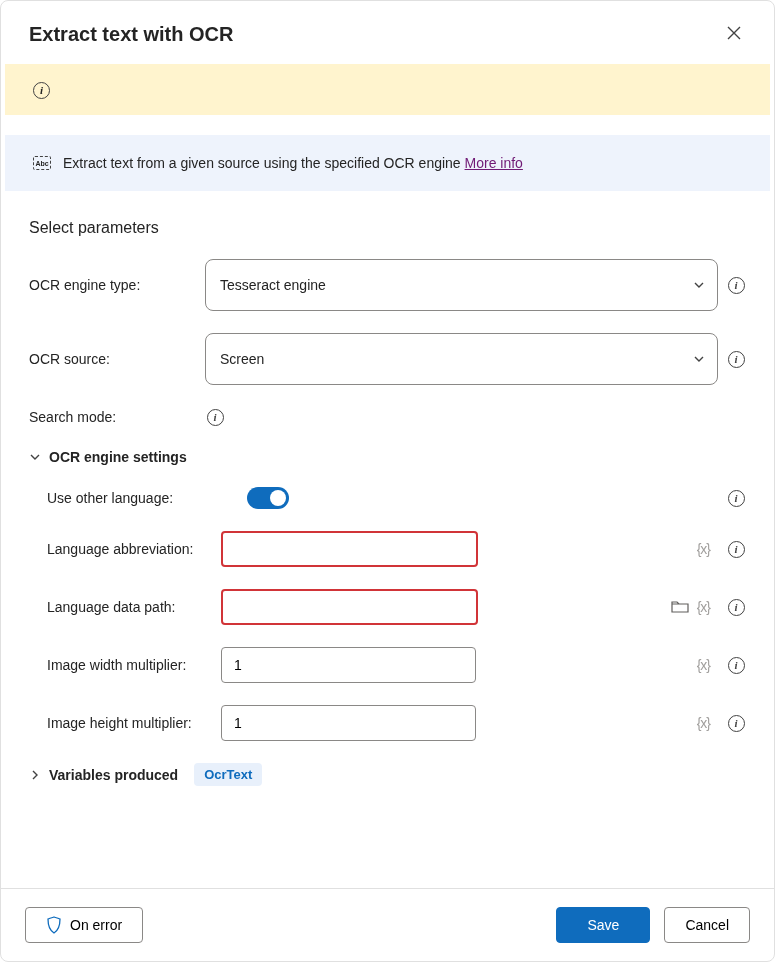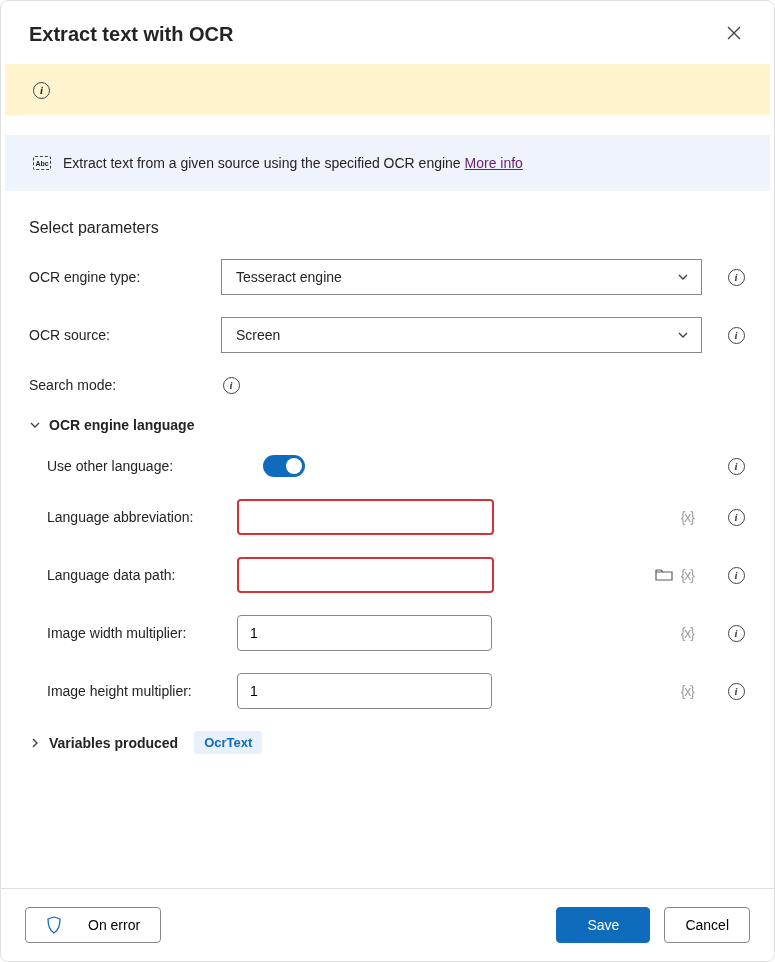--- a/index.html
+++ b/index.html
@@ -72,35 +72,35 @@
   }
   .section-title {
     font-size: 16px;
     font-weight: 400;
     margin: 28px 0 22px 0;
   }
   .form-row {
     display: flex;
     align-items: center;
     margin-bottom: 22px;
-    gap: 24px;
+    gap: 8px;
   }
   .form-label {
     width: 168px;
     flex-shrink: 0;
   }
   .select-wrapper {
     flex: 1;
     position: relative;
   }
   .select-ctl {
     width: 100%;
-    height: 36px;
+    height: 52px;
     border: 1px solid #8a8886;
-    border-radius: 0;
+    border-radius: 8px;
     background: #fff;
     padding: 0 36px 0 14px;
     display: flex;
     align-items: center;
     cursor: pointer;
     font-size: 14px;
   }
   .chevron {
     position: absolute;
     right: 12px;
@@ -208,21 +208,21 @@
   .footer {
     border-top: 1px solid #e0e0e0;
     padding: 18px 24px;
     display: flex;
     align-items: center;
     justify-content: space-between;
   }
   .footer-left .btn-secondary {
     display: inline-flex;
     align-items: center;
-    gap: 26px;
+    gap: 8px;
   }
   .btn {
     height: 36px;
     border-radius: 4px;
     padding: 0 20px;
     font-size: 14px;
     font-family: inherit;
     cursor: pointer;
     border: 1px solid #8a8886;
     background: #fff;
@@ -315,21 +315,21 @@
       <div class="form-label">Search mode:</div>
       <button class="info-icon-btn">
           <span class="info-circle">i</span>
         </button>
     </div>
 
     <div class="collapsible-header">
       <svg width="12" height="12" viewBox="0 0 12 12">
           <path d="M2 4 L6 8 L10 4" stroke="#424242" stroke-width="1.4" fill="none"></path>
         </svg>
-      <span>OCR engine language</span>
+      <span>OCR engine settings</span>
     </div>
 
     <div class="indented-block">
 
       <div class="form-row">
         <div class="form-label">Use other language:</div>
         <div style="flex:1;display:flex;">
           <div class="toggle">
             <div class="toggle-knob"></div>
           </div>

